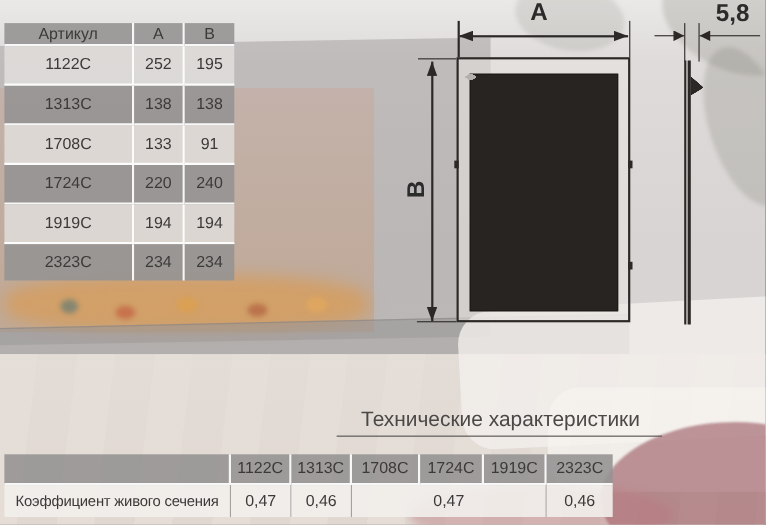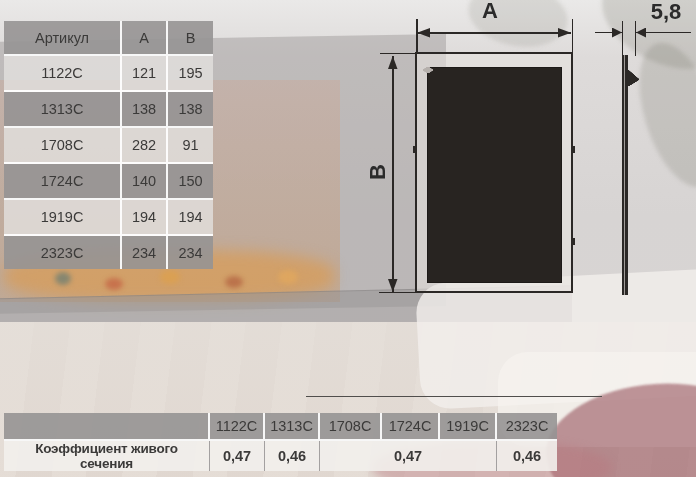--- a/index.html
+++ b/index.html
@@ -59,21 +59,21 @@
   
   .specs-title{position:absolute;left:290px;top:371px;width:330px;text-align:center;font-size:19px;color:#4b4947;z-index:2;}
   .specs-underline{position:absolute;left:306px;top:395.5px;width:296px;height:1.5px;background:#504e4c;z-index:2;}
   .specs-table{position:absolute;left:4px;top:413px;width:553px;table-layout:fixed;z-index:2;font-size:14.5px;}
   .specs-table th{height:28px;font-weight:400;text-align:center;padding:0;
     background:rgba(150,147,147,0.90);
     border-right:2px solid rgba(255,255,255,0.92);
     border-bottom:2px solid rgba(255,255,255,0.92);}
   .specs-table th:last-child{border-right:none;}
   .specs-table td{height:29px;text-align:center;padding:0;background:rgba(242,239,236,0.90);
-    border-right:1.5px solid #a3a0a0;font-weight:bold;}
+    border-right:1.5px solid #a3a0a0;}
   .specs-table td:last-child{border-right:none;}
   .specs-table td.label-cell{font-size:13.5px;text-align:center;padding:0 4px;letter-spacing:-0.2px;}
 </style>
 </head>
 <body>
 
 <div class="stage">
 
   <div class="bg">
     <div class="bg-surround"></div>
@@ -186,60 +186,61 @@
     <div class="arr" style="left:636px;top:27.5px;width:10px;height:10px;clip-path:polygon(100% 0,0 50%,100% 100%);"></div>
   </div>
 
   <table class="dims-table">
     <colgroup>
         <col style="width:118px">
         <col style="width:46px">
         <col style="width:45px">
       </colgroup>
     <thead>
-        <tr style="height:35px;">
+        <tr style="height:21px;">
           <th class="cell-gray">Артикул</th>
           <th class="cell-gray">A</th>
           <th class="cell-gray">B</th>
         </tr>
       </thead>
     <tbody>
         <tr style="height: 36px;">
           <td class="cell-light">1122C</td>
-          <td class="cell-light">121</td>
+          <td class="cell-light">252</td>
           <td class="cell-light">195</td>
         </tr>
         <tr style="height: 36px;">
           <td class="cell-gray">1313C</td>
           <td class="cell-gray">138</td>
           <td class="cell-gray">138</td>
         </tr>
         <tr style="height: 36px;">
           <td class="cell-light">1708C</td>
-          <td class="cell-light">282</td>
+          <td class="cell-light">133</td>
           <td class="cell-light">91</td>
         </tr>
         <tr style="height: 36px;">
           <td class="cell-gray">1724C</td>
-          <td class="cell-gray">140</td>
-          <td class="cell-gray">150</td>
+          <td class="cell-gray">220</td>
+          <td class="cell-gray">240</td>
         </tr>
         <tr style="height: 36px;">
           <td class="cell-light">1919C</td>
           <td class="cell-light">194</td>
           <td class="cell-light">194</td>
         </tr>
         <tr style="height: 33px;">
           <td class="cell-gray">2323C</td>
           <td class="cell-gray">234</td>
           <td class="cell-gray">234</td>
         </tr>
       </tbody>
   </table>
 
+  <div class="specs-title">Технические характеристики</div>
   <div class="specs-underline"></div>
 
   <table class="specs-table">
     <colgroup>
       <col style="width:206px">
         <col style="width:55px">
         <col style="width:55px">
       <col style="width:62px">
         <col style="width:58px">
         <col style="width:57px">

